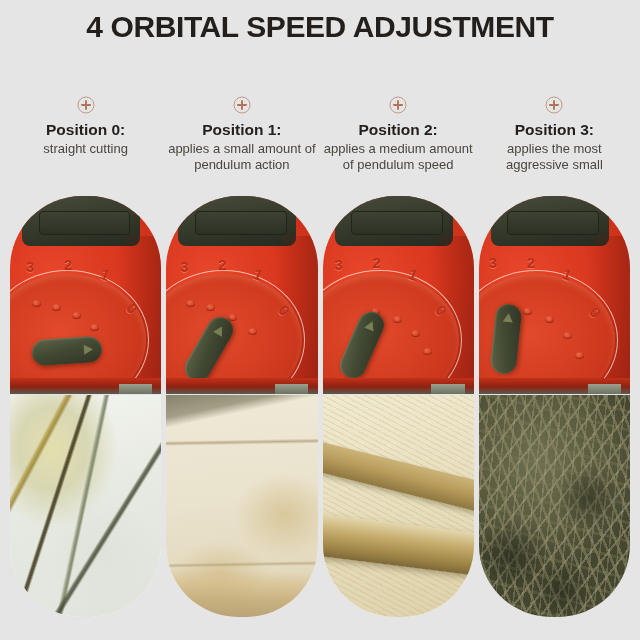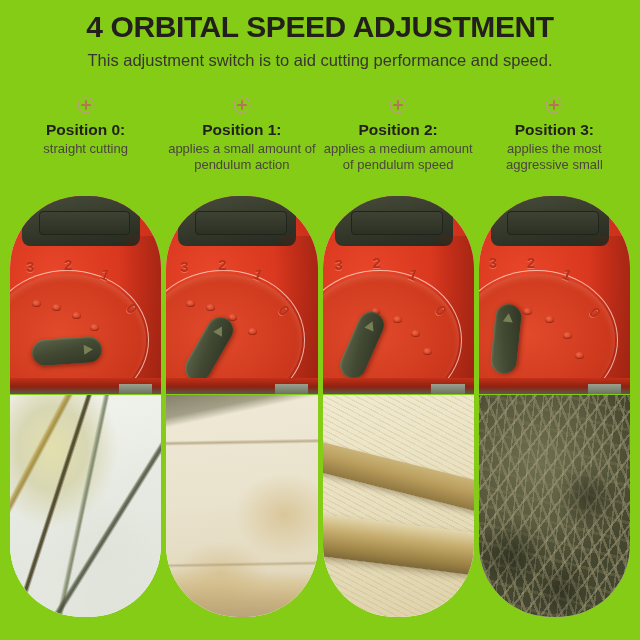--- a/index.html
+++ b/index.html
@@ -9,21 +9,21 @@
     height: 640px;
     background: #ffffff;
     font-family: "Liberation Sans", sans-serif;
     overflow: hidden;
   }
 
   .page {
     position: relative;
     width: 640px;
     height: 640px;
-    background: #84cc16;
+    background: #e5e5e5;
   }
 
   
   .header {
     padding-top: 8px;
     text-align: center;
   }
 
   .main-title {
     font-size: 30px;
@@ -328,21 +328,20 @@
       radial-gradient(ellipse 24% 16% at 55% 88%, rgba(32,34,22,0.5) 0%, rgba(32,34,22,0) 80%);
   }
 </style>
 </head>
 <body>
 
 <div class="page">
 
   <div class="header">
     <div class="main-title">4 ORBITAL SPEED ADJUSTMENT</div>
-    <div class="subtitle">This adjustment switch is to aid cutting performance and speed.</div>
   </div>
 
   <div class="columns">
 
     <div class="column">
       <svg class="plus-icon" viewBox="0 0 18 18">
         <circle cx="9" cy="9" r="8" fill="none" stroke="#c29a8a" stroke-width="1"></circle>
         <path d="M9 4.2 V13.8 M4.2 9 H13.8" stroke="#b5735a" stroke-width="1.9" stroke-linecap="butt"></path>
       </svg>
       <div class="pos-title">Position 0:</div>

